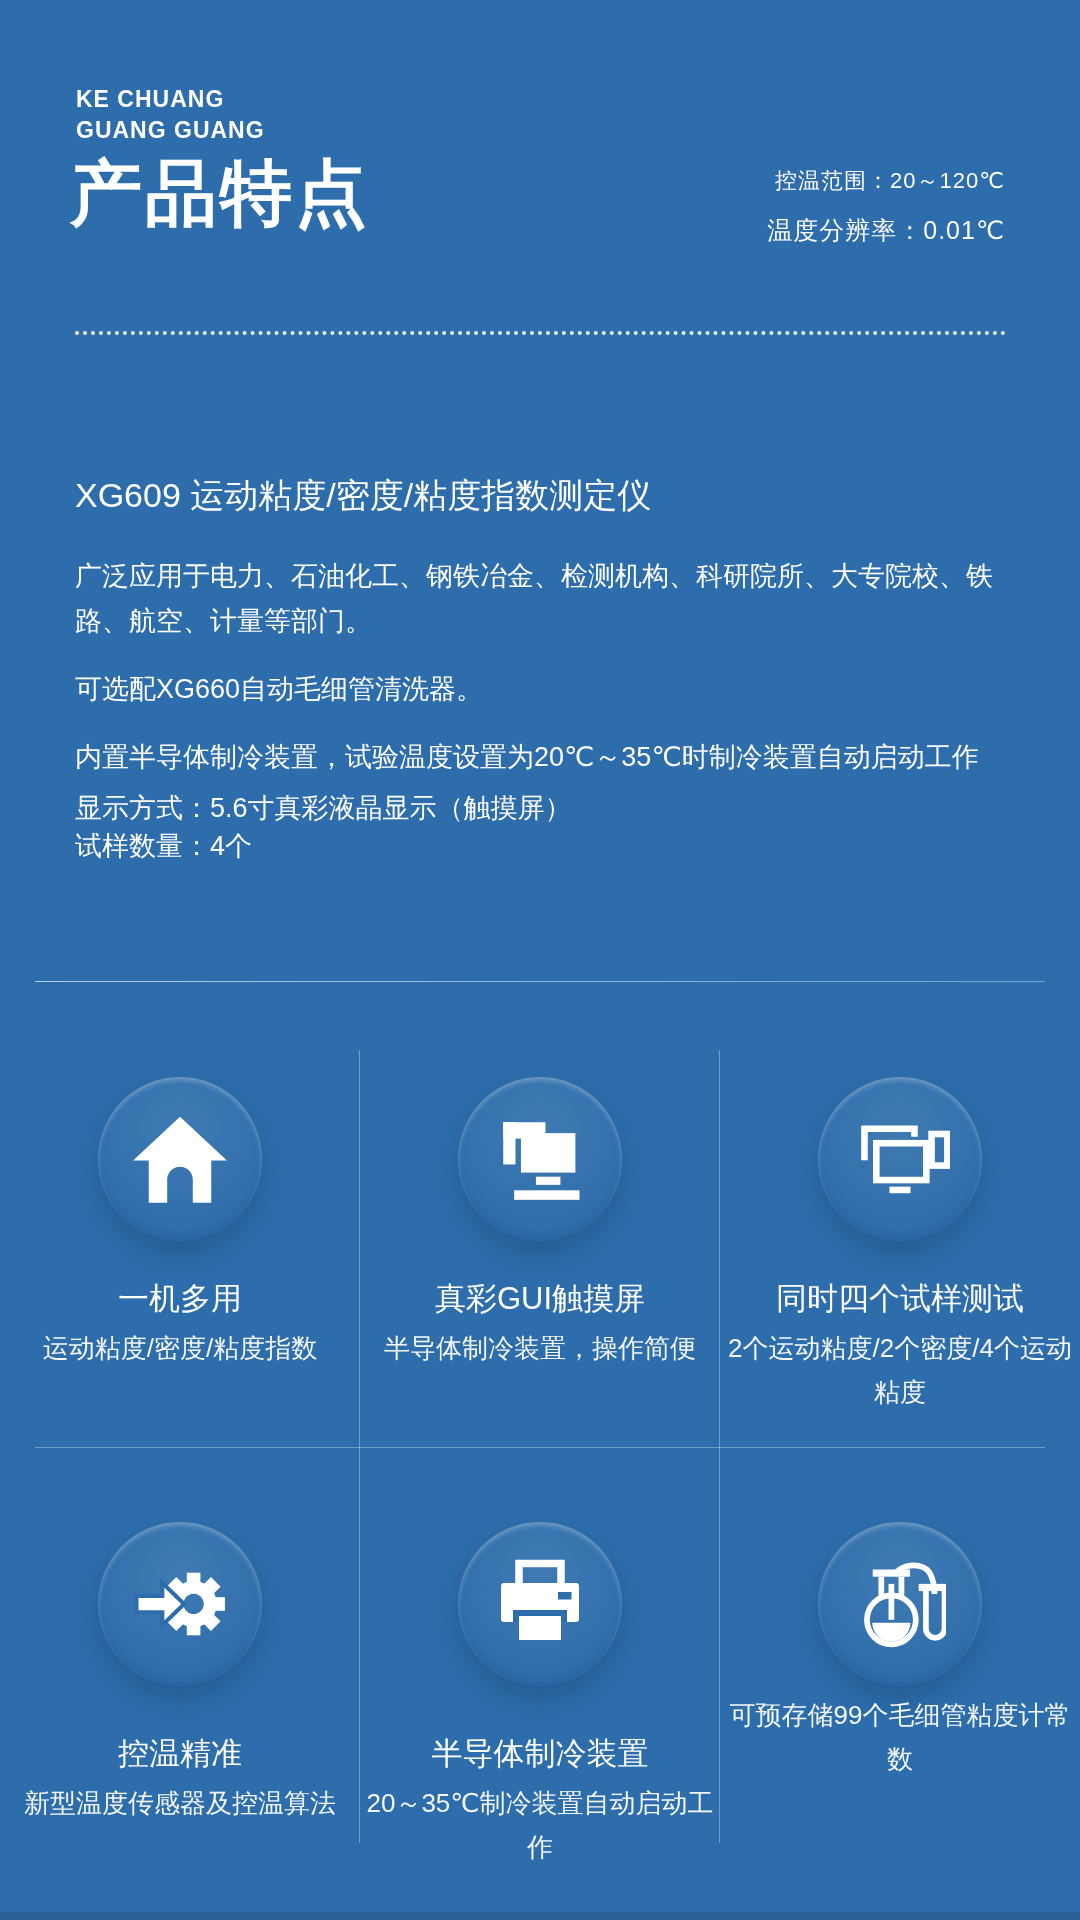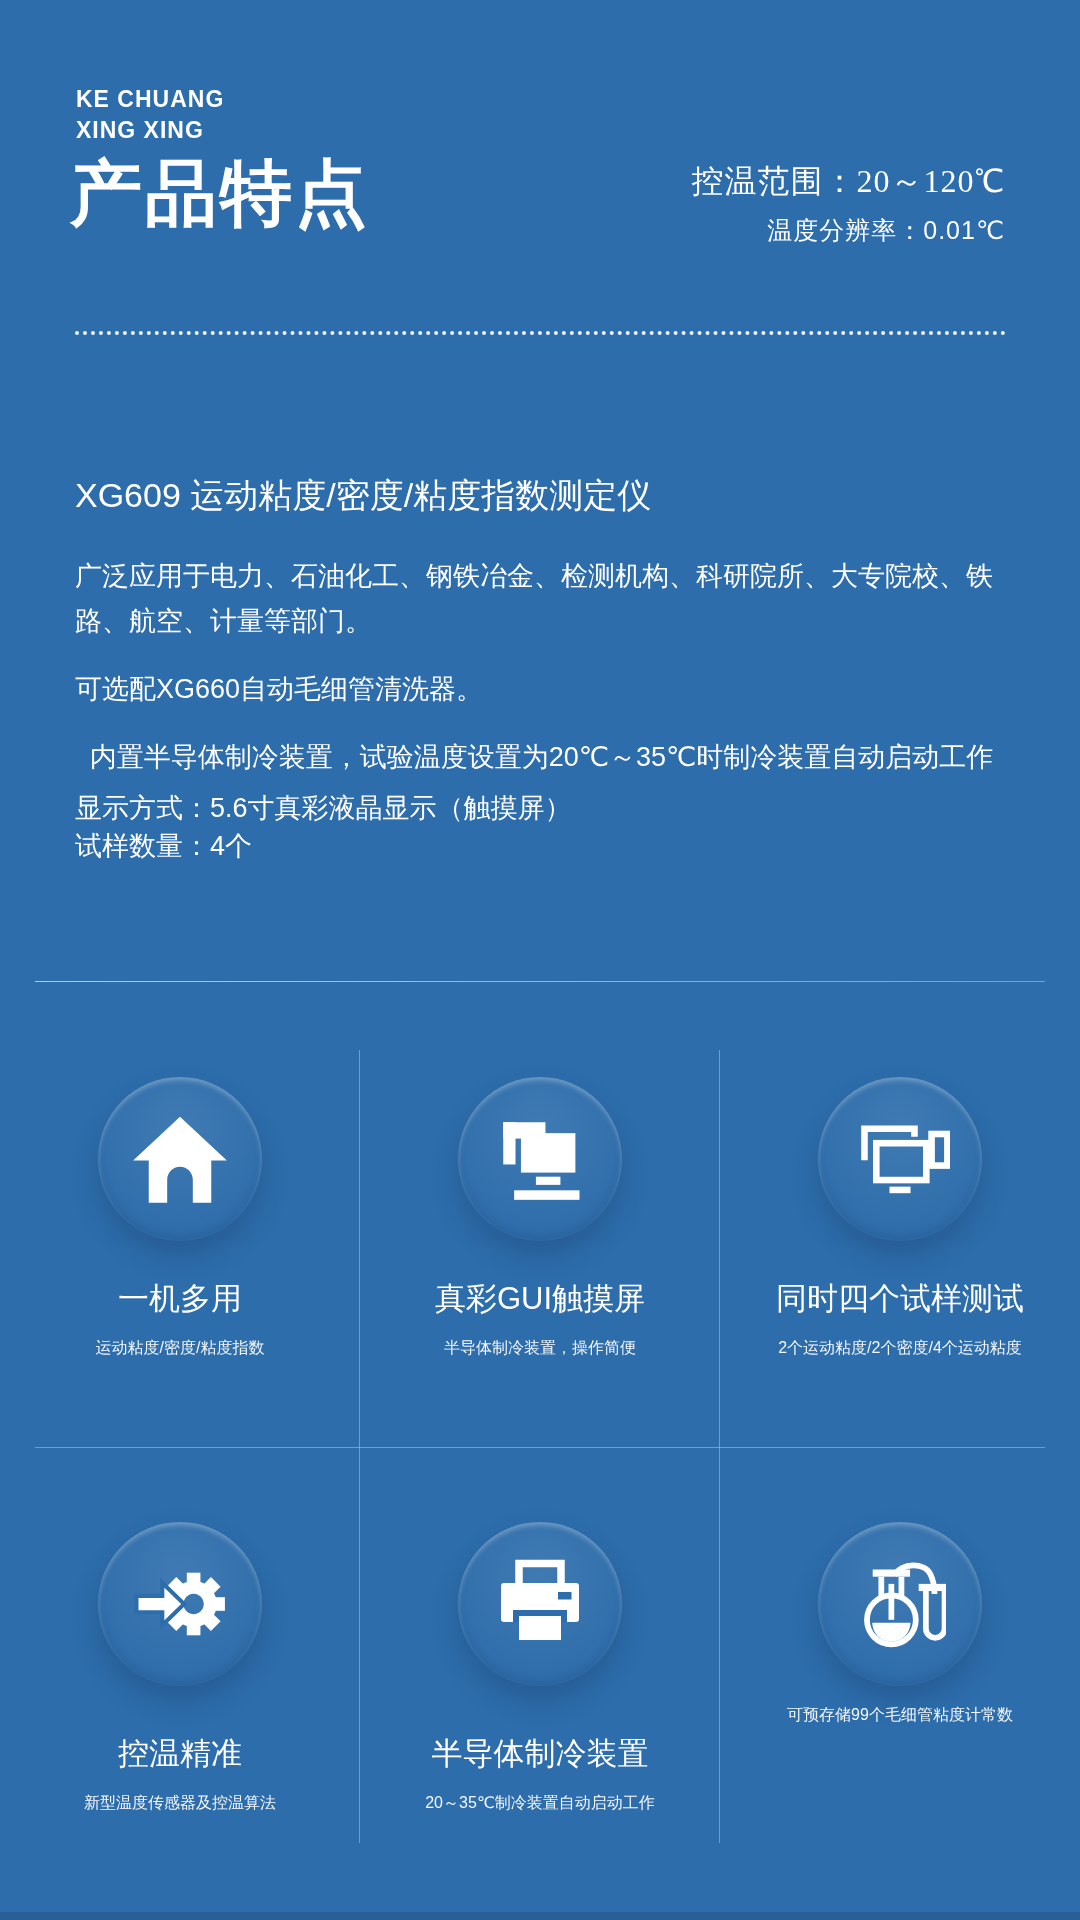--- a/index.html
+++ b/index.html
@@ -8,31 +8,31 @@
     position:relative;width:1080px;height:1920px;overflow:hidden;
     background:#2d6dab;color:#ffffff;margin:0 auto;
   }
   
   .brand{position:absolute;left:76px;top:84px;font-size:23px;font-weight:700;
          letter-spacing:1px;line-height:31px;}
   .big-title{position:absolute;left:70px;top:138px;
          font-family:"DejaVu Serif","Liberation Serif",serif;
          font-size:72px;font-weight:700;letter-spacing:3px;line-height:110px;}
   .specs{position:absolute;right:75px;top:160px;text-align:right;}
-  .spec-main{font-size:32px;line-height:42px;letter-spacing:1px;font-family:Liberation Serif, serif;}
+  .spec-main{font-size:22px;line-height:42px;letter-spacing:1px;}
   .spec-sub{font-size:25px;line-height:33px;margin-top:12px;letter-spacing:1px;}
   .dotted-divider{position:absolute;left:75px;right:74px;top:331px;height:0;
          border-top:4px dotted rgba(255,255,255,0.92);}
   
   .intro-title{position:absolute;left:75px;right:72px;top:473px;
          font-size:34px;font-weight:500;line-height:44px;}
   .para{position:absolute;left:75px;right:72px;font-size:27px;font-weight:400;}
   .p1{top:554px;line-height:45px;}
   .p2{top:669px;line-height:40px;}
-  .p3{top:737px;line-height:40px;text-align:center;}
+  .p3{top:737px;line-height:40px;}
   .p45{top:789px;line-height:38px;}
   
   .solid-divider{position:absolute;left:35px;right:35px;top:981px;height:1px;
          background:linear-gradient(to right,rgba(255,255,255,.65),rgba(255,255,255,.35));}
   .grid-vline{position:absolute;top:1050px;height:793px;width:1px;
          background:rgba(255,255,255,.32);}
   .vline-1{left:359px;} .vline-2{left:719px;}
   .grid-hline{position:absolute;left:35px;right:35px;top:1447px;height:1px;
          background:rgba(255,255,255,.32);}
   .footer-bar{position:absolute;left:0;right:0;bottom:0;height:8px;background:#2a5e97;}
@@ -45,32 +45,32 @@
          margin:0 auto;display:flex;align-items:center;justify-content:center;
          background:radial-gradient(circle at 50% 32%,rgba(255,255,255,.09),rgba(255,255,255,.02) 62%,rgba(10,40,80,.06));
          box-shadow:0 14px 26px rgba(21,52,94,.28),
                     inset 0 3px 5px rgba(255,255,255,.30),
                     inset 0 -5px 10px rgba(5,35,80,.12);}
   .row1 .icon-circle{margin-top:27px;}
   .row2 .icon-circle{margin-top:75px;}
   .f-title{font-size:31px;font-weight:500;line-height:40px;}
   .row1 .f-title{margin-top:38px;}
   .row2 .f-title{margin-top:48px;}
-  .f-desc{font-size:16px;line-height:44px;color:rgba(255,255,255,.95);margin-top:7px;}
+  .f-desc{font-size:26px;line-height:44px;color:rgba(255,255,255,.95);margin-top:7px;}
   .f-desc .d2:empty{display:none;}
   .icon-svg{display:block;}
 </style>
 </head>
 <body>
 
 <div class="page">
 
   <div class="brand">
     <div>KE CHUANG</div>
-    <div>XING XING</div>
+    <div>GUANG GUANG</div>
   </div>
 
   <div class="big-title">产品特点</div>
 
   <div class="specs">
     <div class="spec-main">控温范围：20～120℃</div>
     <div class="spec-sub">温度分辨率：0.01℃</div>
   </div>
 
   <div class="dotted-divider"></div>

